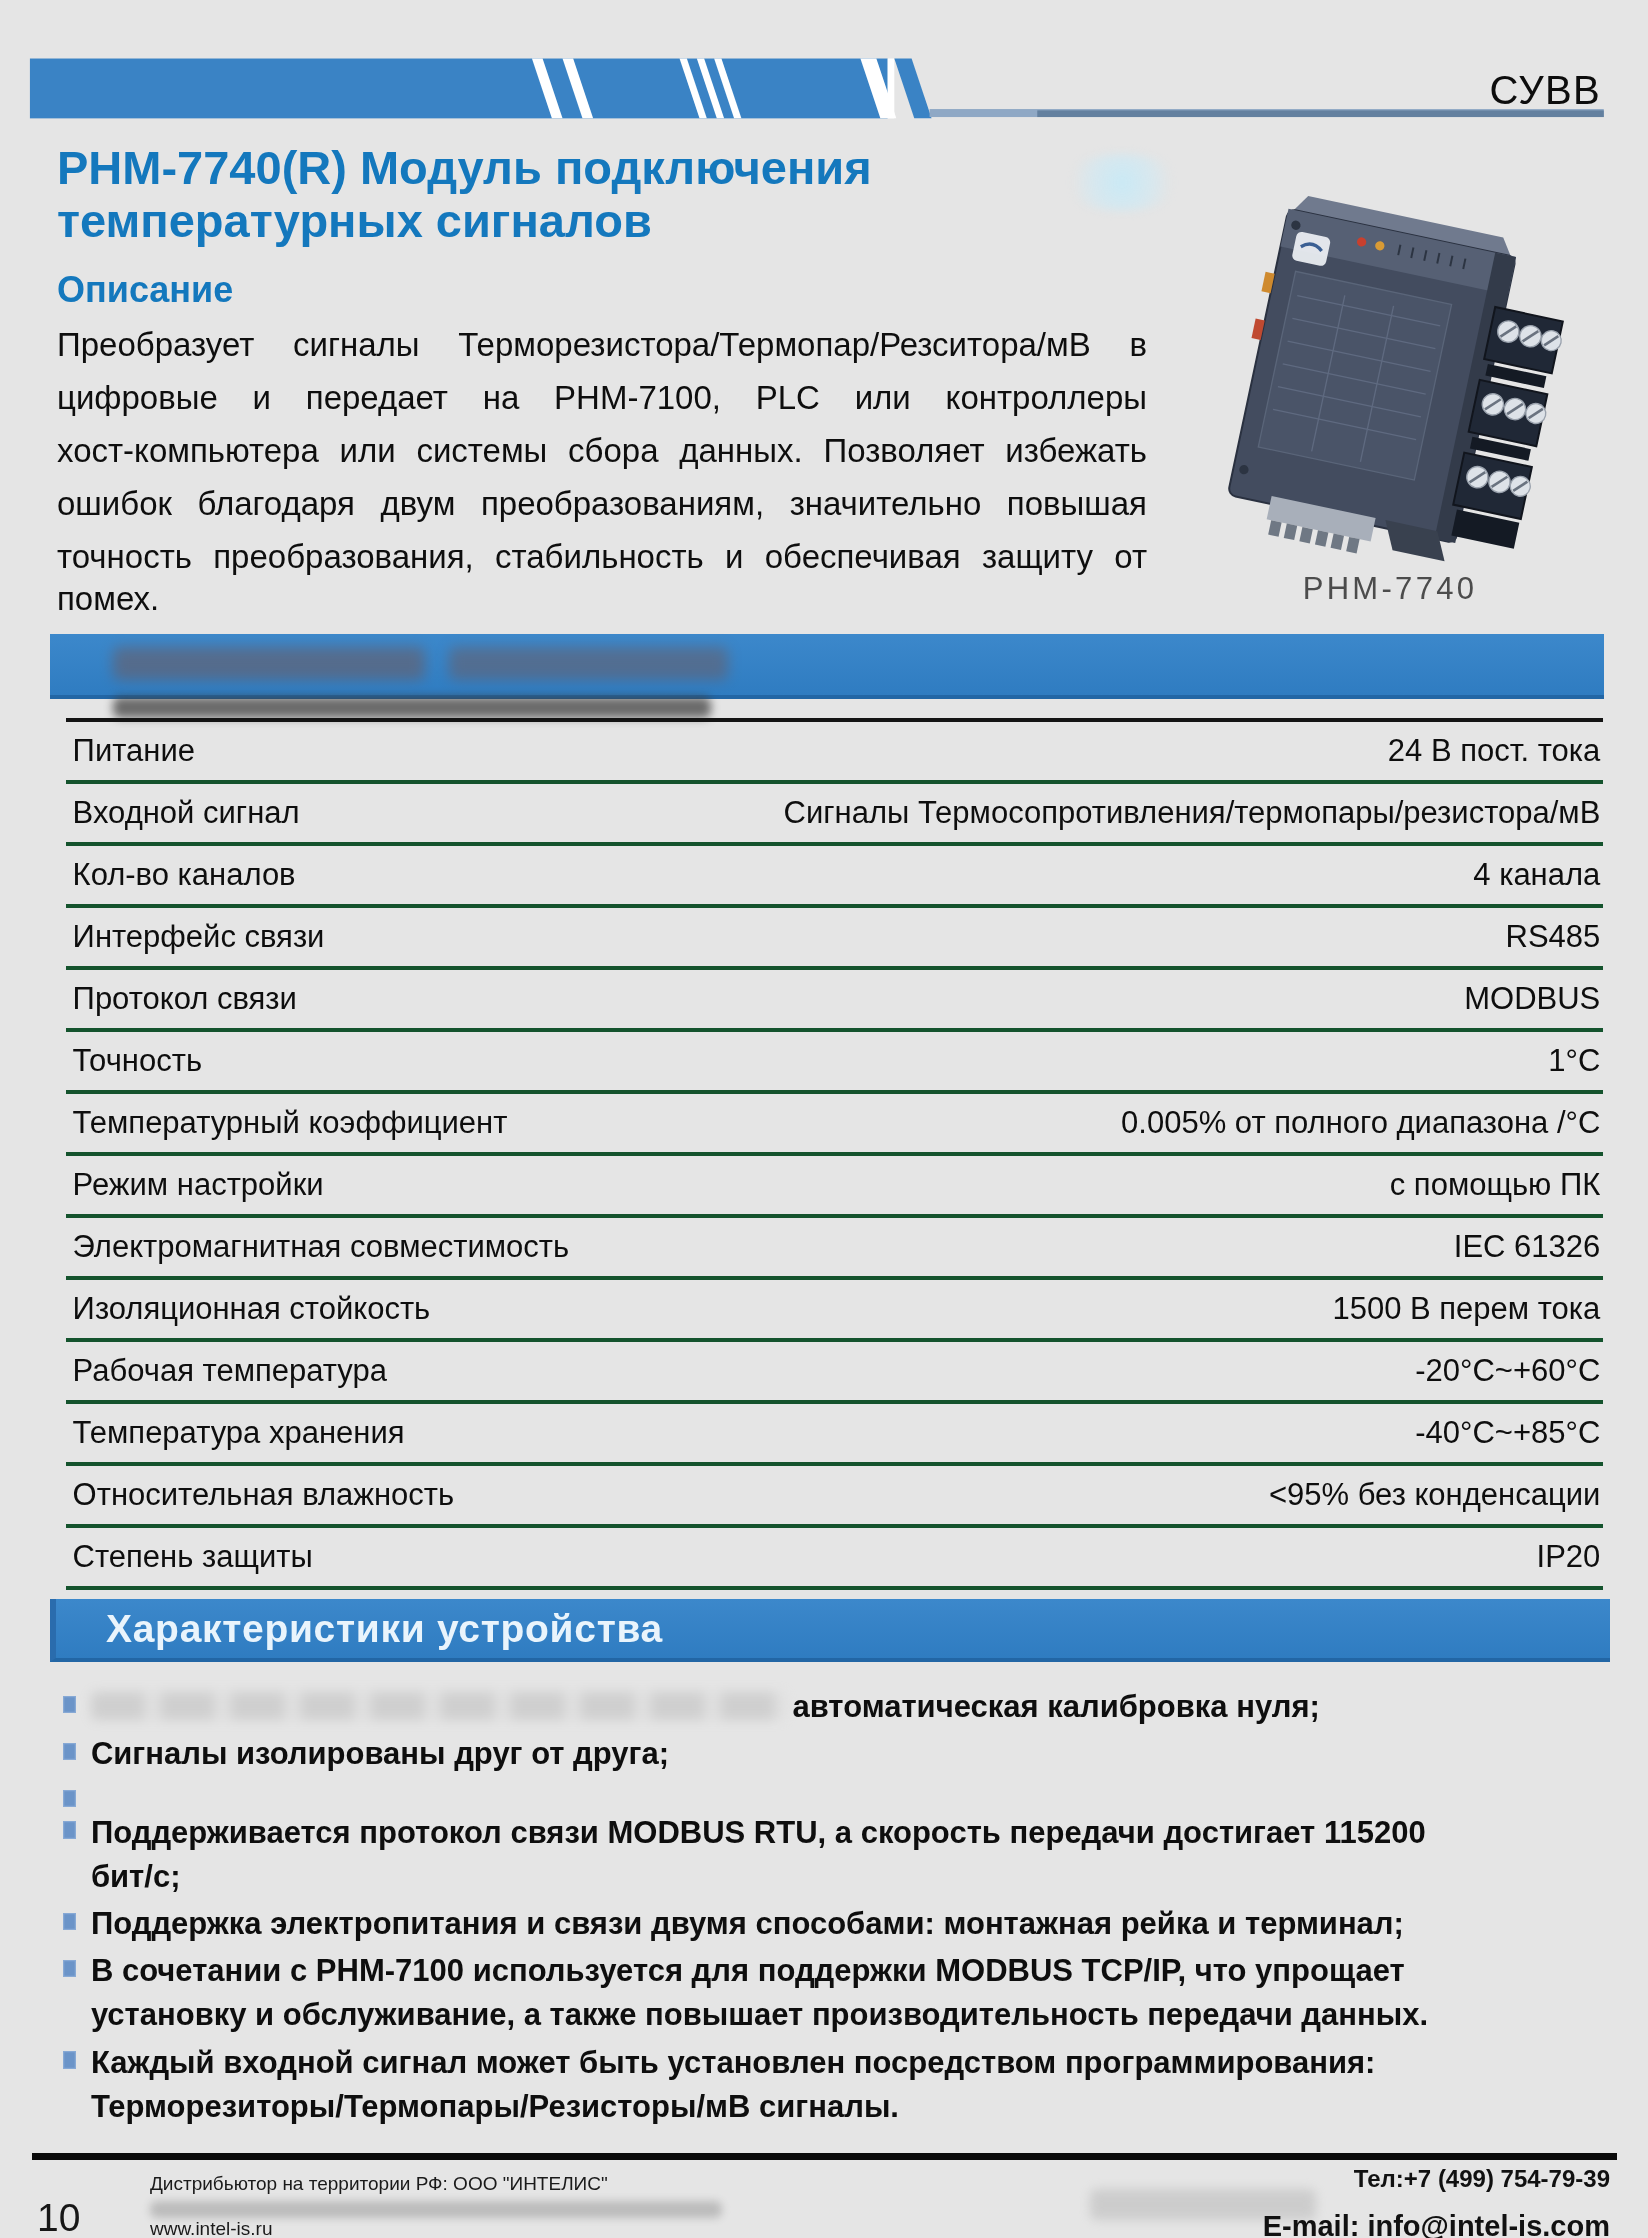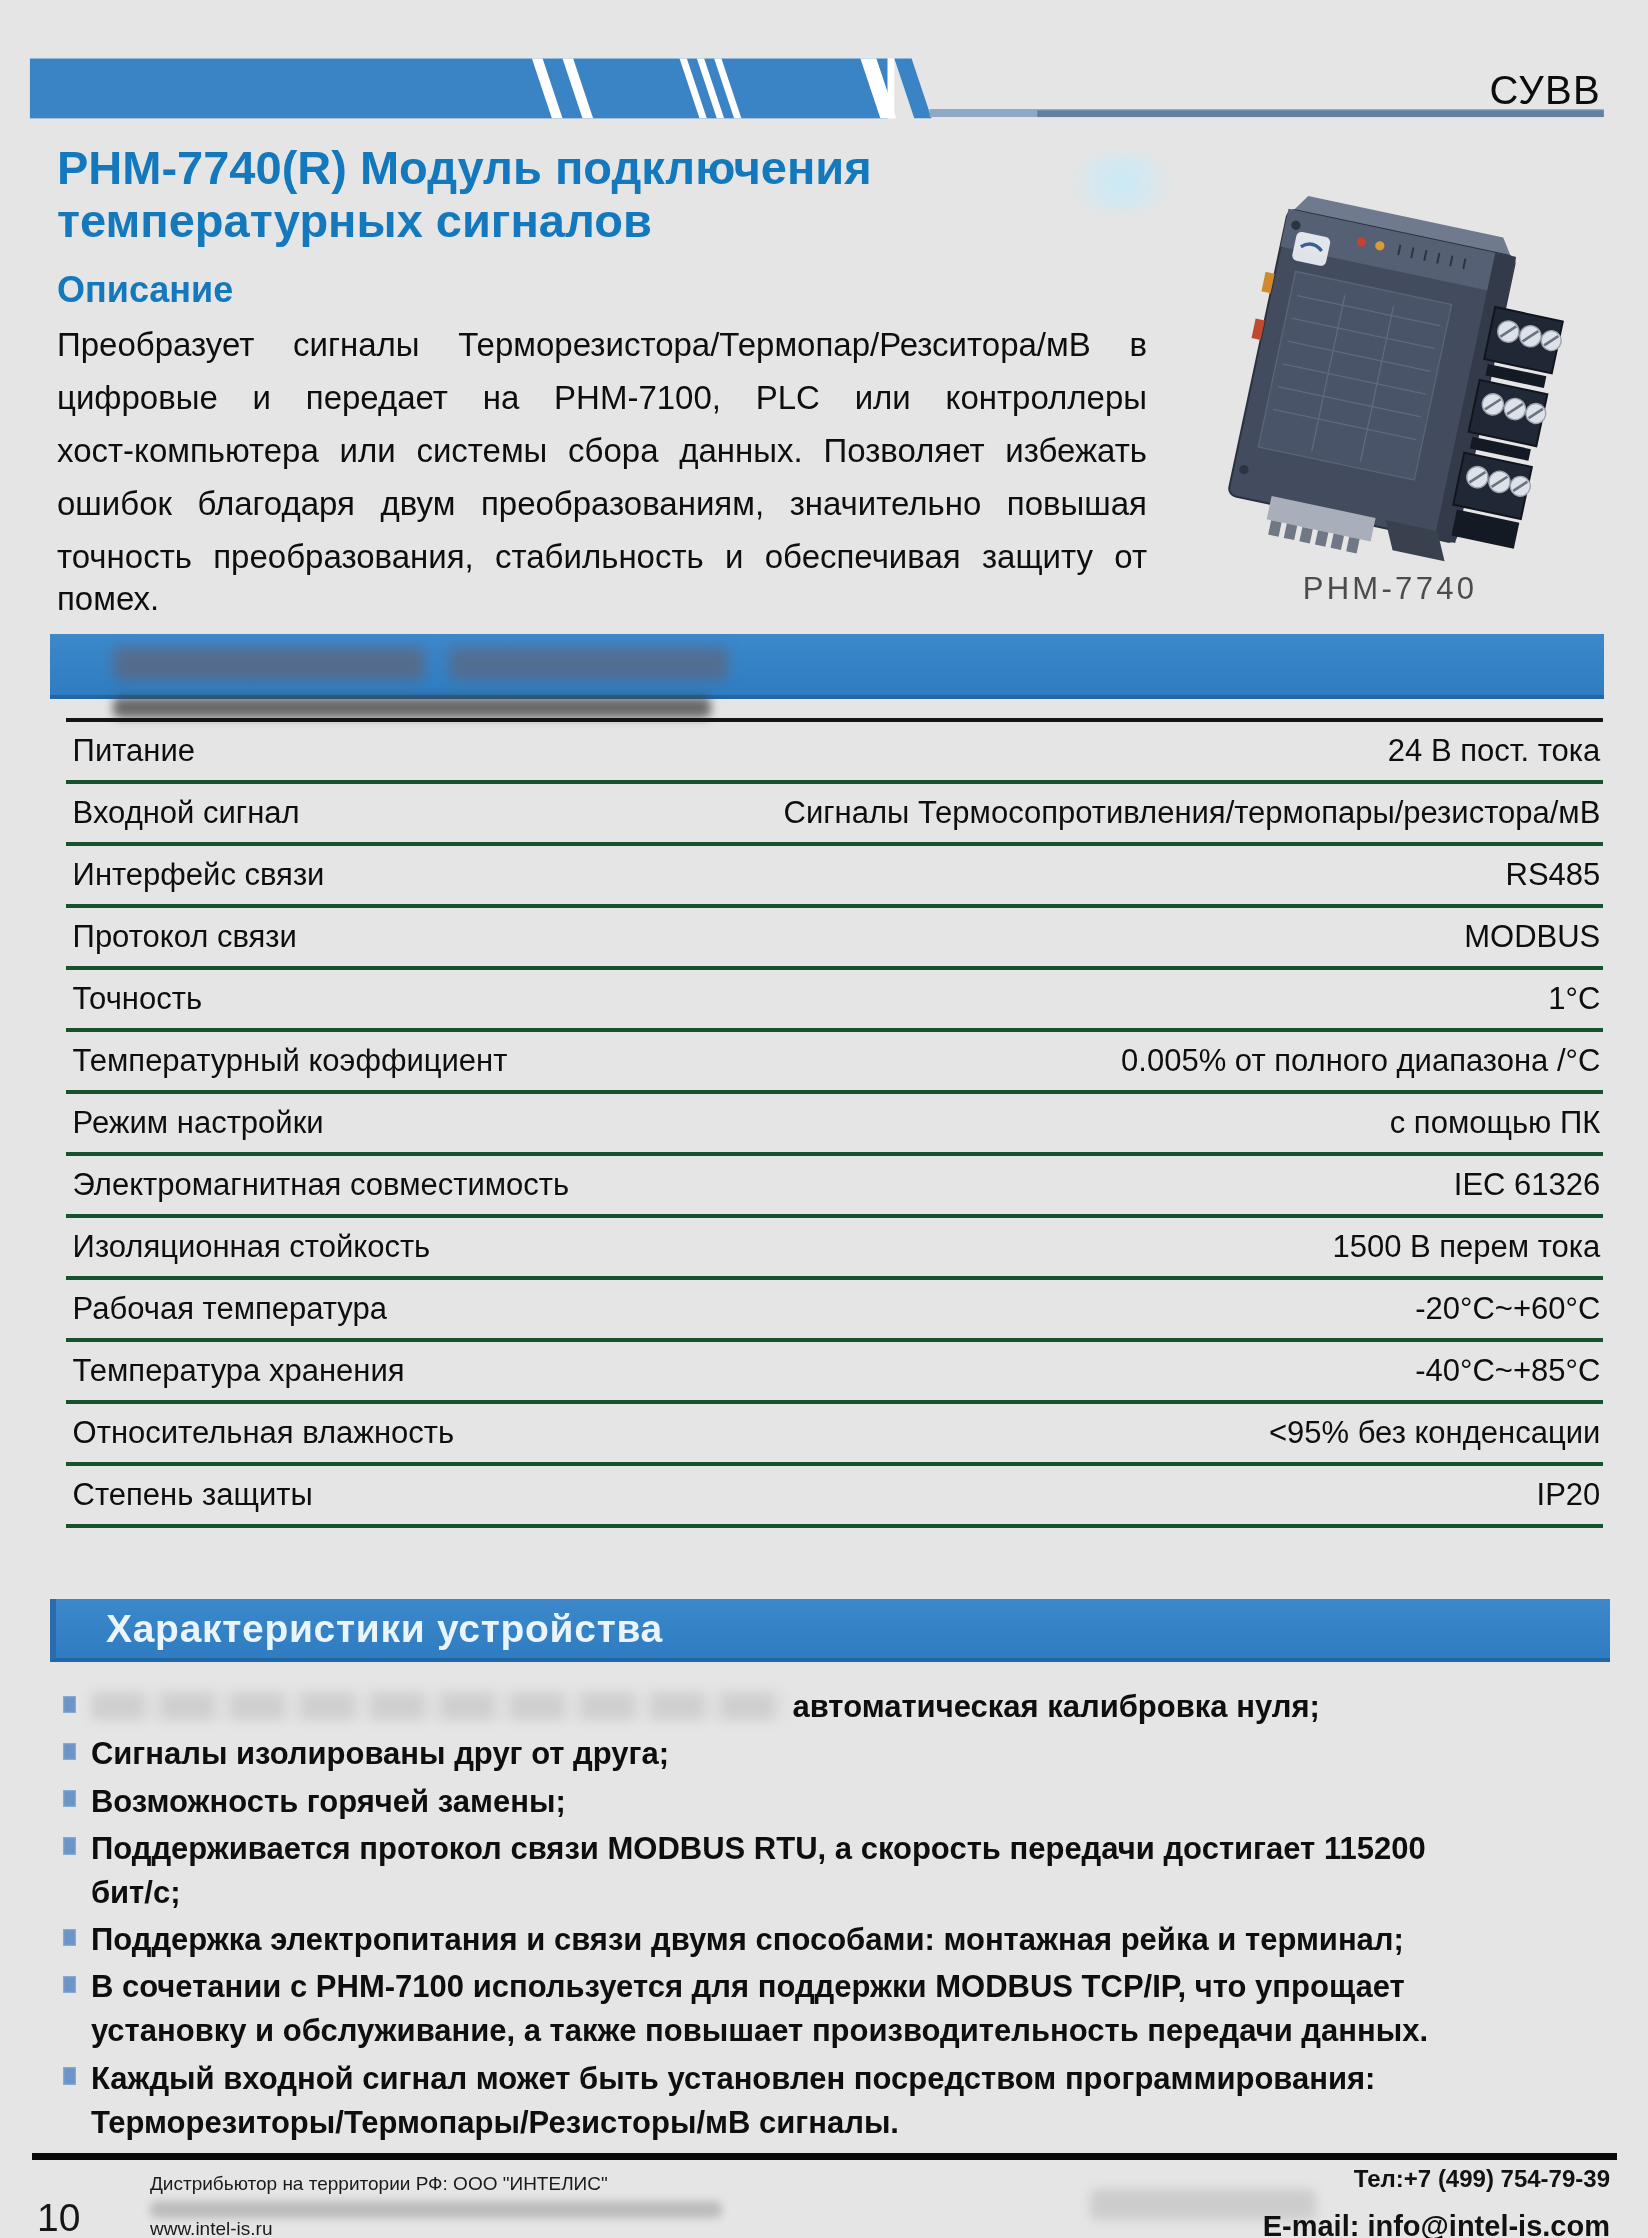--- a/index.html
+++ b/index.html
@@ -196,20 +196,24 @@
   <div class="spec-table">
     <div class="srow">
         <span class="slabel">Питание</span>
         <span class="svalue">24 В пост. тока</span>
       </div>
     <div class="srow">
         <span class="slabel">Входной сигнал</span>
         <span class="svalue">Сигналы Термосопротивления/термопары/резистора/мВ</span>
       </div>
     <div class="srow">
+        <span class="slabel">Кол-во каналов</span>
+        <span class="svalue">4 канала</span>
+      </div>
+    <div class="srow">
         <span class="slabel">Интерфейс связи</span>
         <span class="svalue">RS485</span>
       </div>
     <div class="srow">
         <span class="slabel">Протокол связи</span>
         <span class="svalue">MODBUS</span>
       </div>
     <div class="srow">
         <span class="slabel">Точность</span>
         <span class="svalue">1°C</span>
@@ -255,21 +259,20 @@
     <li>
       <span class="sq"></span>
       <span class="ftext"><span class="b1-blur"></span><span>автоматическая калибровка нуля;</span></span>
     </li>
     <li>
         <span class="sq"></span>
         <span class="ftext">Сигналы изолированы друг от друга;</span>
       </li>
     <li>
         <span class="sq"></span>
-        <span class="ftext">Возможность горячей замены;</span>
       </li>
     <li>
         <span class="sq"></span>
         <span class="ftext">Поддерживается протокол связи MODBUS RTU, а скорость передачи достигает 115200
 бит/с;</span>
       </li>
     <li>
         <span class="sq"></span>
         <span class="ftext">Поддержка электропитания и связи двумя способами: монтажная рейка  и терминал;</span>
       </li>

